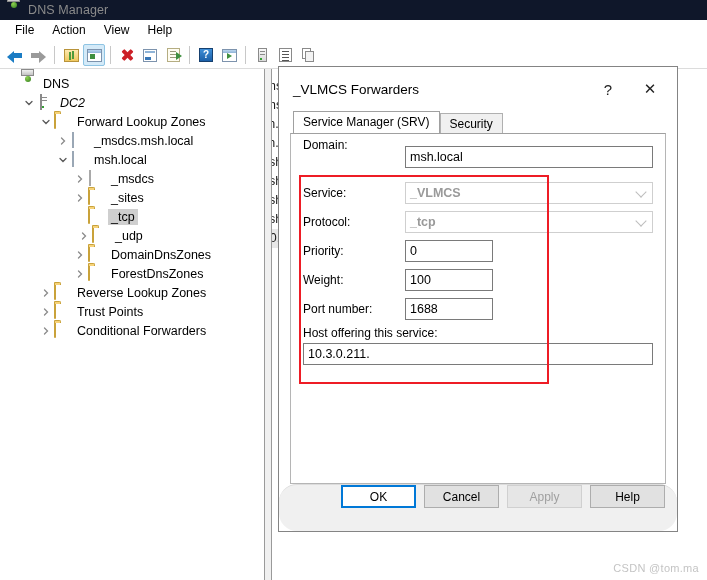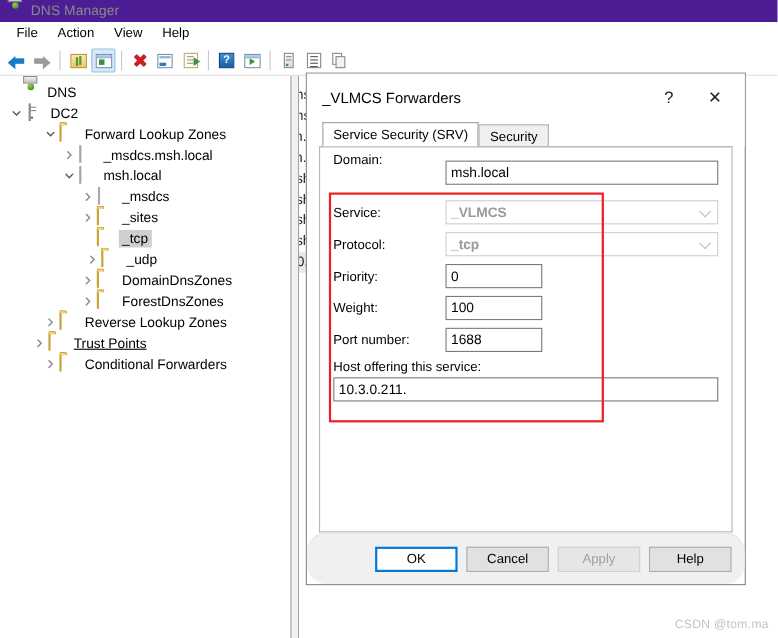--- a/index.html
+++ b/index.html
@@ -17,21 +17,21 @@
   }
 
   
   #app-window {
     position: absolute; inset: 0;
     background: #ffffff;
     display: flex; flex-direction: column;
   }
   #titlebar {
     height: 20px;
-    background: #4c1d95;
+    background: #0f172a;
     display: flex; align-items: center;
     padding-left: 6px;
     flex: 0 0 auto;
   }
   #titlebar .app-icon {
     width: 16px; height: 16px;
     margin-right: 6px;
     position: relative;
     flex: 0 0 auto;
   }
@@ -307,21 +307,21 @@
     border-top: 1px solid #a0a0a0;
     background: #ffffff;
     position: relative;
     min-height: 0;
   }
   #dlg-footer {
     flex: 0 0 auto;
     height: 46px;
     background: #f0f0f0;
     border-top: 1px solid #dcdcdc;
-    display: flex; align-items: center; justify-content: flex-end;
+    display: flex; align-items: flex-start; justify-content: flex-end;
     padding-right: 12px;
     gap: 8px;
     border-radius: 18px;
   }
   .dlg-btn {
     width: 75px; height: 23px;
     font-size: 12px;
     font-family: "Liberation Sans", sans-serif;
     background: #e1e1e1;
     border: 1px solid #adadad;
@@ -550,21 +550,21 @@
 
   <div id="main">
 
     <div id="tree-pane">
       <div id="tree-root">
           <div class="tnode" style="padding-left: 4px;">
             <span class="twist"></span>
             <span class="ticon"><span class="ico-dnsroot"></span></span>
             <span class="tlabel">DNS</span>
           </div>
-          <div class="tnode" style="padding-left: 7px;">
+          <div class="tnode" style="padding-left: 21px; font-style: italic;">
             <span class="twist">
               <svg width="10" height="10" viewBox="0 0 10 10">
                 <path d="M2 3.5 L5 6.5 L8 3.5" stroke="#5a5a5a" stroke-width="1.3" fill="none" stroke-linecap="round"></path>
               </svg>
             </span>
             <span class="ticon"><span class="ico-server"></span></span>
             <span class="tlabel">DC2</span>
           </div>
           <div class="tnode" style="padding-left: 38px;">
             <span class="twist">
@@ -645,21 +645,21 @@
           </div>
           <div class="tnode" style="padding-left: 38px;">
             <span class="twist">
               <svg width="10" height="10" viewBox="0 0 10 10">
                 <path d="M3.5 2 L6.5 5 L3.5 8" stroke="#8a8a8a" stroke-width="1.3" fill="none" stroke-linecap="round"></path>
               </svg>
             </span>
             <span class="ticon"><span class="ico-folder"></span></span>
             <span class="tlabel">Reverse Lookup Zones</span>
           </div>
-          <div class="tnode" style="padding-left: 28px; text-decoration: underline;">
+          <div class="tnode" style="padding-left: 38px;">
             <span class="twist">
               <svg width="10" height="10" viewBox="0 0 10 10">
                 <path d="M3.5 2 L6.5 5 L3.5 8" stroke="#8a8a8a" stroke-width="1.3" fill="none" stroke-linecap="round"></path>
               </svg>
             </span>
             <span class="ticon"><span class="ico-folder"></span></span>
             <span class="tlabel">Trust Points</span>
           </div>
           <div class="tnode" style="padding-left: 38px;">
             <span class="twist">
@@ -692,21 +692,21 @@
 </div>
 
 <div id="dialog">
   <div id="dlg-title">
     <span class="dtitle">_VLMCS Forwarders</span>
     <span class="dlg-sysbtn">?</span>
     <span class="dlg-sysbtn close">✕</span>
   </div>
 
   <div id="dlg-tabstrip">
-    <div class="dtab active">Service Security (SRV)</div>
+    <div class="dtab active">Service Manager (SRV)</div>
     <div class="dtab">Security</div>
   </div>
 
   <div id="dlg-body">
 
     <div class="frow" style="left:12px; top:0;">
       <span class="flabel" style="width:80px">Domain:</span>
     </div>
     <input class="ftext" style="position: absolute; left: 114px; top: 12px; width: 248px;" readonly="" value="msh.local">
 

